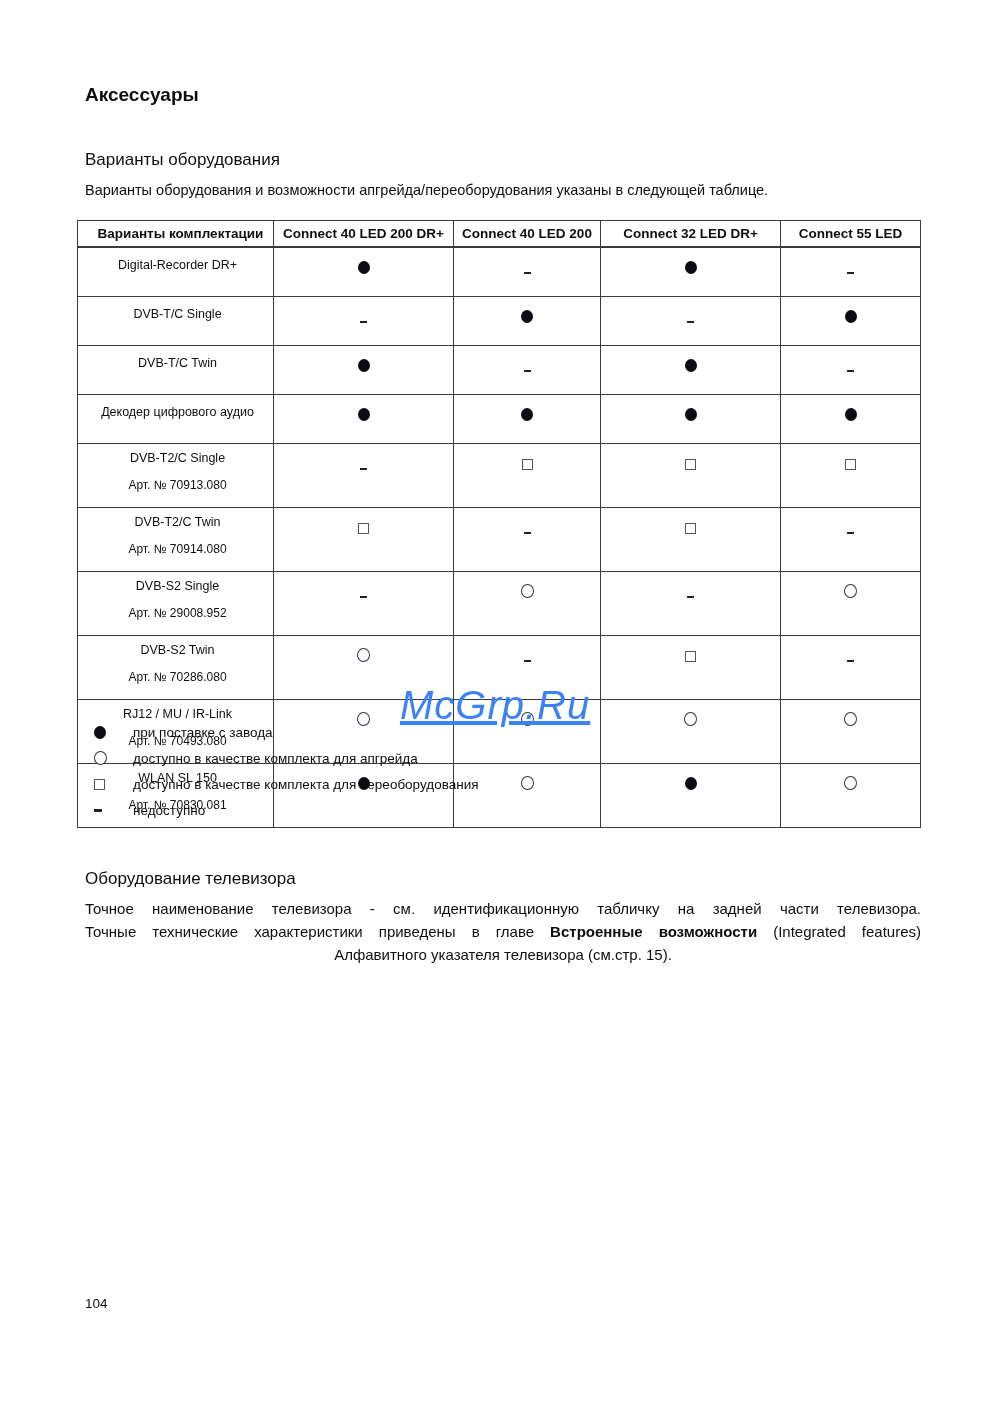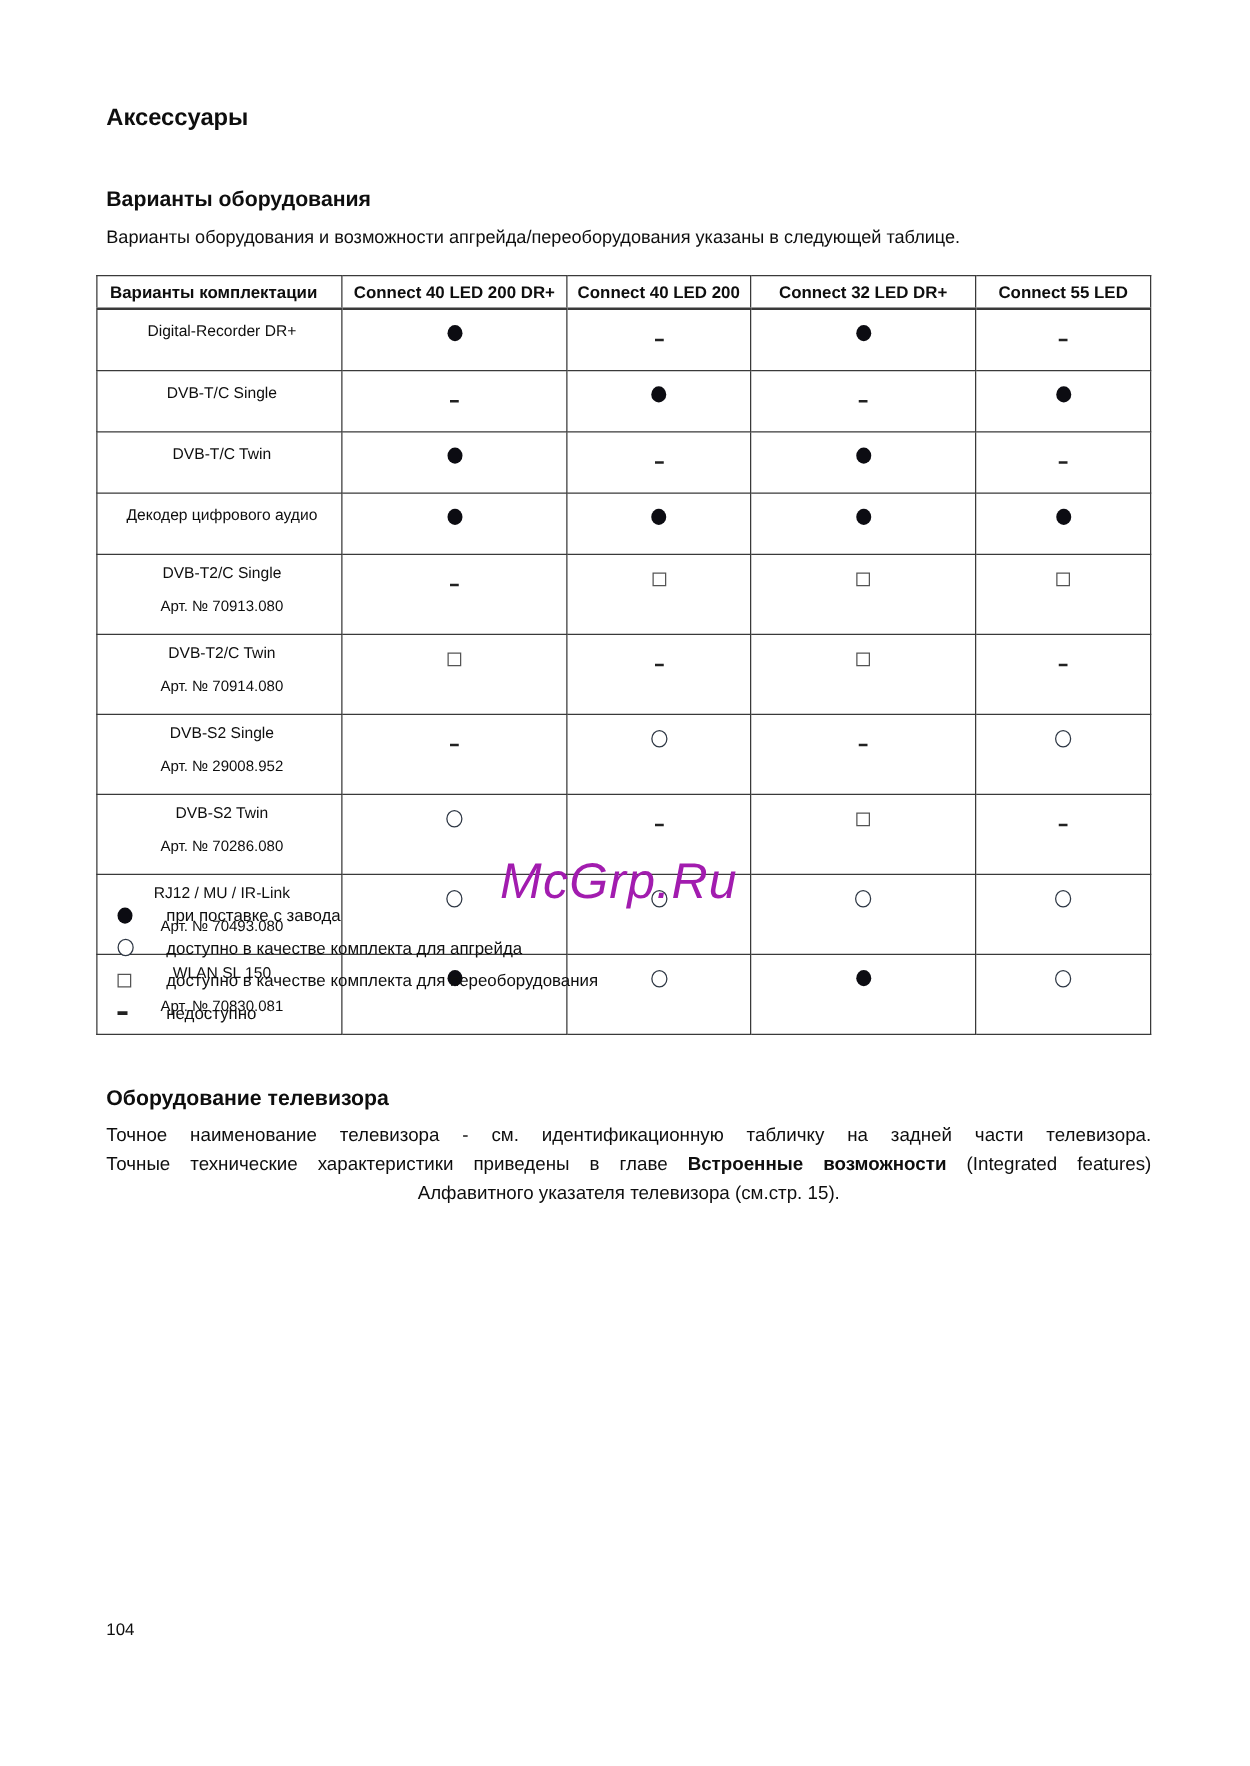--- a/index.html
+++ b/index.html
@@ -2,51 +2,51 @@
 <html><head>
 <meta charset="utf-8">
 <style>
   html,body{margin:0;padding:0}
   body{background:#ffffff}
   .page{
     position:relative;width:1000px;height:1413px;background:#ffffff;
     color:#0e0e0e;font-family:"Liberation Sans",sans-serif;overflow:hidden;border-radius:30px;
   }
   .h1{position:absolute;left:85px;top:84px;font-size:19px;font-weight:bold}
-  .h2{position:absolute;font-size:17px;font-weight:bold}
+  .h2{position:absolute;font-size:17px;font-weight:normal}
   .h2-variants{left:85px;top:150px}
   .h2-tv{left:85px;top:869px}
   .intro{position:absolute;left:85px;top:182px;font-size:14.5px}
 
   .tbl{
     position:absolute;left:77px;top:220px;width:843px;
     border-collapse:collapse;table-layout:fixed;border:1.5px solid #333;
   }
   .tbl th,.tbl td{border:1px solid #3a3a3a;padding:0}
   .tbl thead th{height:25px;font-size:13.5px;font-weight:bold;border-bottom-width:2px;text-align:center}
-  .tbl thead th.first{text-align:left;padding-left:10px}
+  .tbl thead th.first{text-align:center;padding-left:10px}
   tr.single td{height:36px}
   tr.double td{height:51px}
   td.label-cell{vertical-align:top;padding:10px 6px 0 10px;text-align:center}
   tr.double td.label-cell{padding-top:7px}
   .row-label{font-size:12.5px;line-height:15px}
   .row-art{font-size:12px;margin-top:12px}
   td.sym-cell{text-align:center;vertical-align:top;padding-top:12px}
 
   .sym{display:inline-block}
   .sym[data-symbol="filled"]{width:12px;height:13px;background:#0c0c12;border-radius:50%}
   .sym[data-symbol="circle"]{width:11px;height:12px;border:1.6px solid #2e3744;border-radius:50%;background:#fff}
   .sym[data-symbol="square"]{width:9px;height:9px;border:1.2px solid #555;background:#fff}
   .sym[data-symbol="dash"]{width:7px;height:2.5px;background:#222}
   td.sym-cell .sym[data-symbol="dash"]{margin-top:5px}
   td.sym-cell .sym[data-symbol="square"]{margin-top:2px}
 
   .watermark{
     position:absolute;left:400px;top:683px;font-size:40px;font-style:italic;
-    color:#a21caf;letter-spacing:1px;white-space:nowrap;z-index:5;
+    color:#3b82f6;letter-spacing:1px;white-space:nowrap;z-index:5;text-decoration:underline;
   }
 
   .legend{position:absolute;left:94px;top:719px}
   .legend-item{display:flex;align-items:center;height:26px}
   .legend-symwrap{width:39px;display:flex;align-items:center}
   .legend-symwrap .sym[data-symbol="dash"]{width:8px;height:3px}
   .legend-label{font-size:13.5px}
 
   .para{position:absolute;left:85px;top:897px;width:836px;font-size:15px;line-height:23px}
   .jline{text-align:justify;text-align-last:justify}

